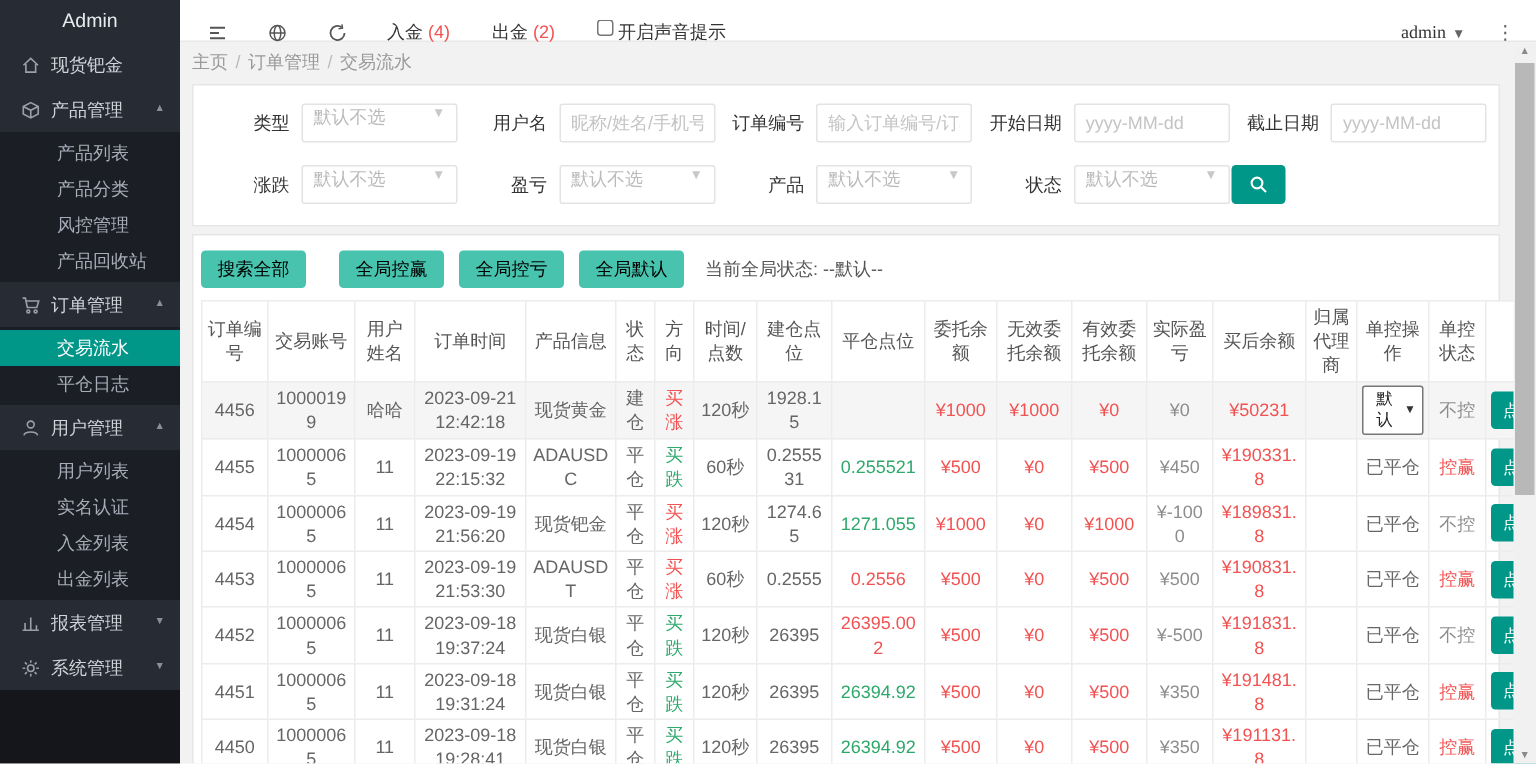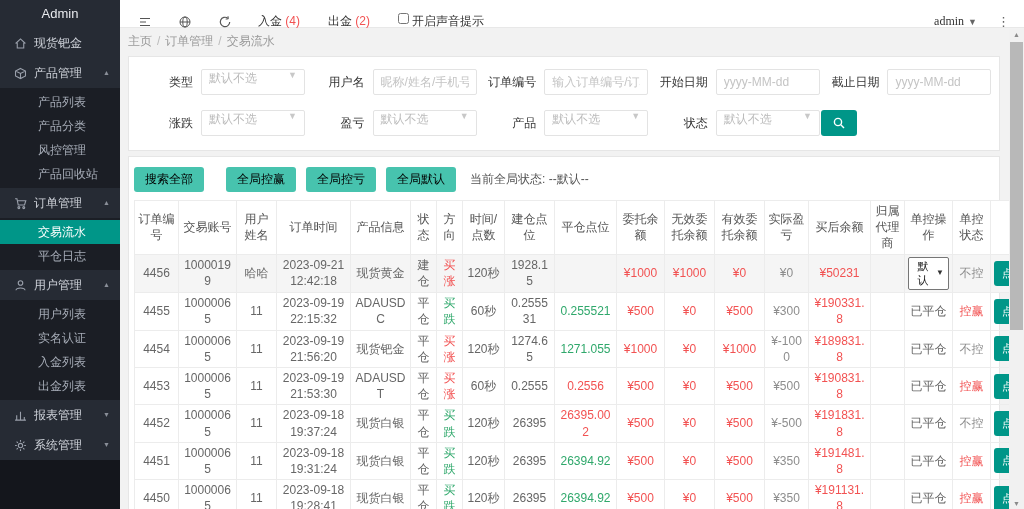--- a/index.html
+++ b/index.html
@@ -364,21 +364,21 @@
                 <td>2023-09-19 22:15:32</td>
                 <td>ADAUSDC</td>
                 <td>平仓</td>
                 <td class="green">买跌</td>
                 <td>60秒</td>
                 <td>0.255531</td>
                 <td class="green">0.255521</td>
                 <td class="red">¥500</td>
                 <td class="red">¥0</td>
                 <td class="red">¥500</td>
-                <td class="muted">¥300</td>
+                <td class="muted">¥450</td>
                 <td class="red">¥190331.8</td>
                 <td></td>
                 <td>已平仓</td>
                 <td class="red">控赢</td>
                 <td><button class="view-btn">点击查看</button></td>
               </tr>
               <tr>
                 <td>4454</td>
                 <td>10000065</td>
                 <td>11</td>

